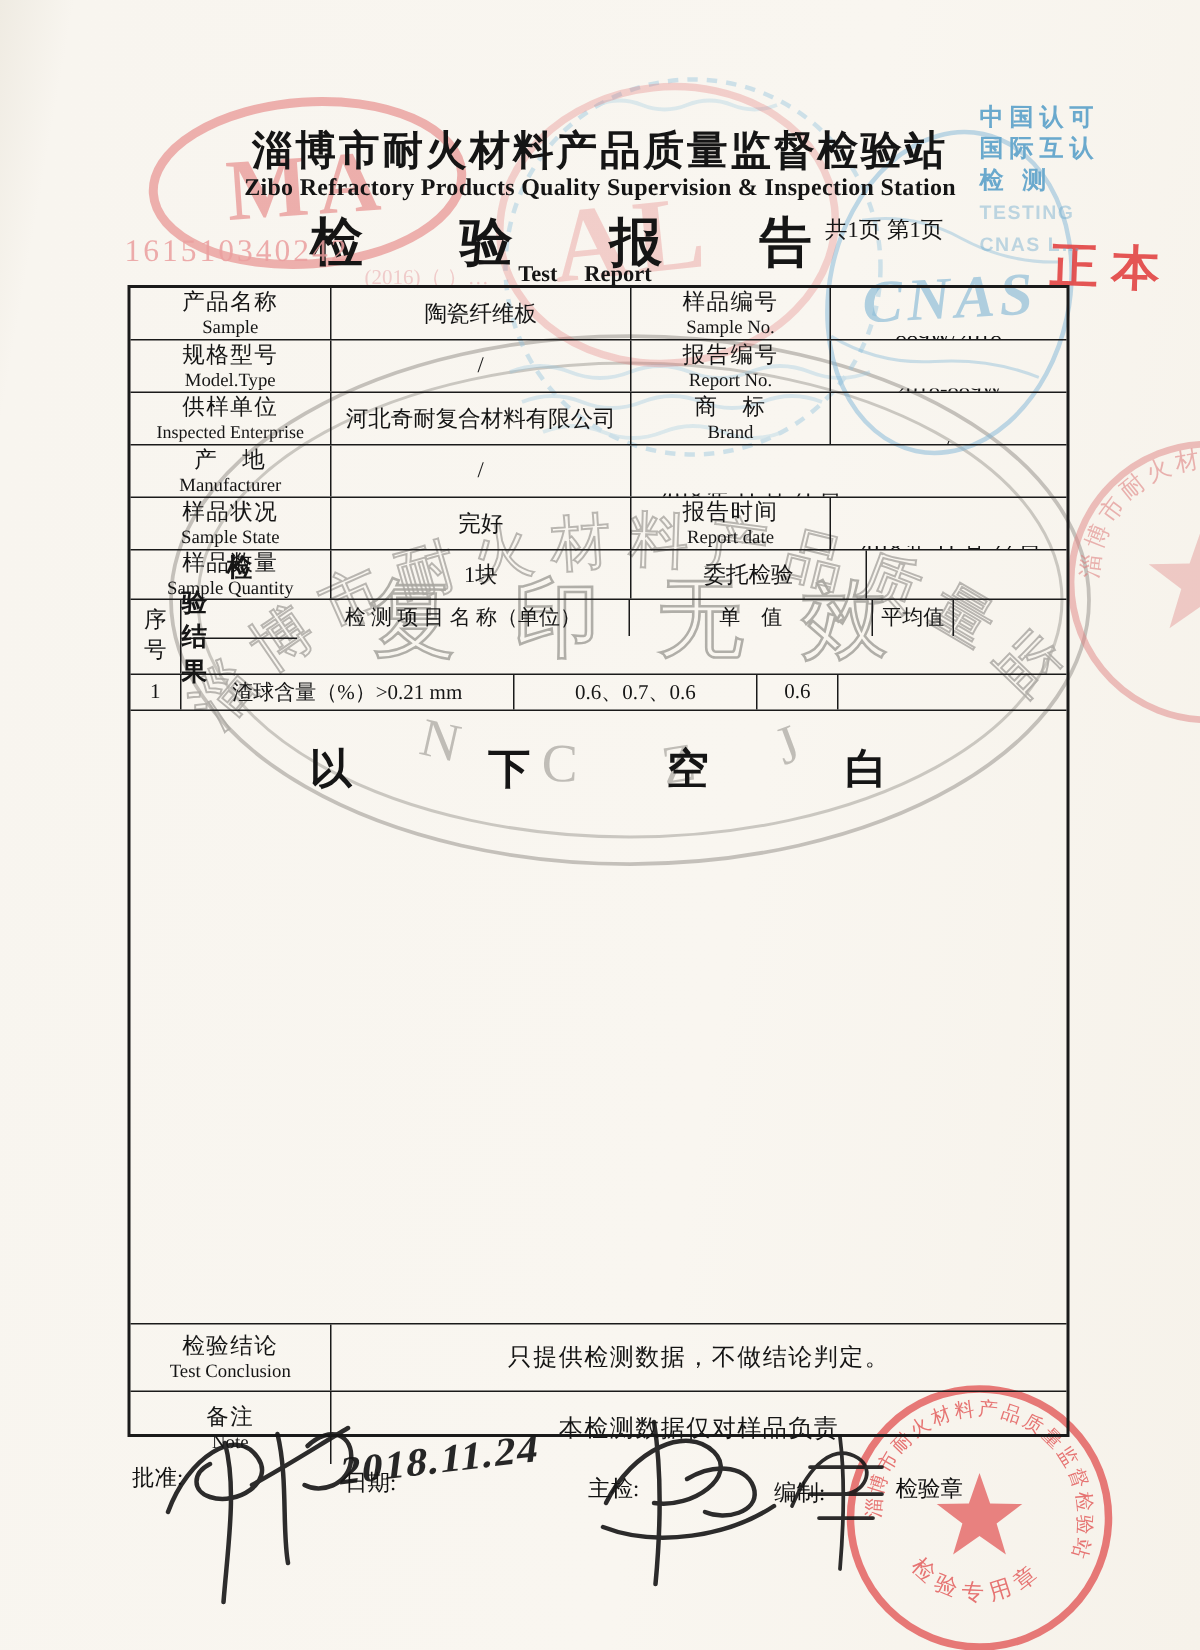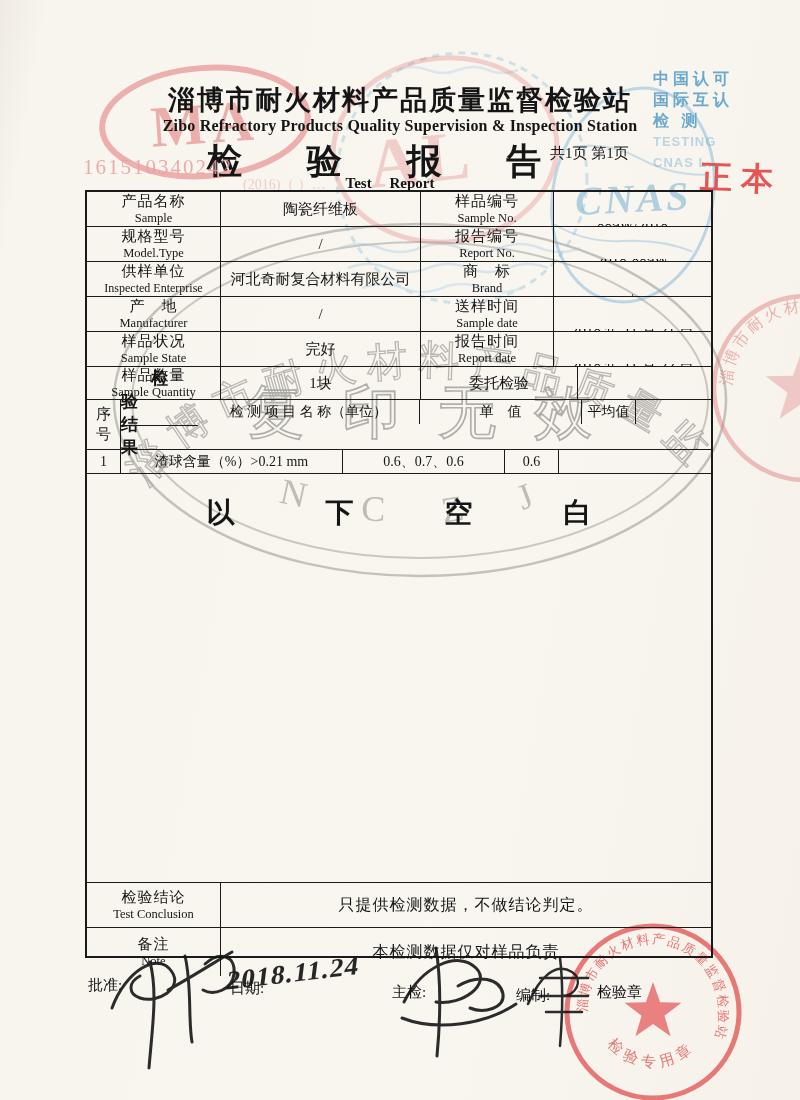--- a/index.html
+++ b/index.html
@@ -178,24 +178,20 @@
       </div>
       <div class="c w4 val">/</div>
     </div>
 
     <div class="row" style="height:35px">
       <div class="c w1 lab">
         <div class="cn">产　地</div>
         <div class="en">Manufacturer</div>
       </div>
       <div class="c w2 val">/</div>
-      <div class="c w3 lab">
-        <div class="cn">送样时间</div>
-        <div class="en">Sample date</div>
-      </div>
       <div class="c w4 val">2018 年 11 月 21 日</div>
     </div>
 
     <div class="row" style="height:35px">
       <div class="c w1 lab">
         <div class="cn">样品状况</div>
         <div class="en">Sample State</div>
       </div>
       <div class="c w2 val">完好</div>
       <div class="c w3 lab">

